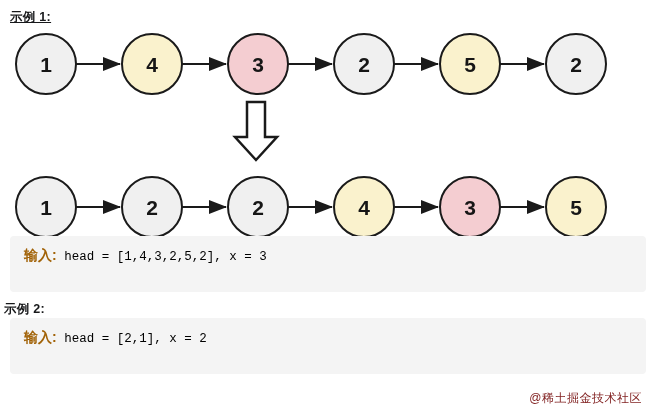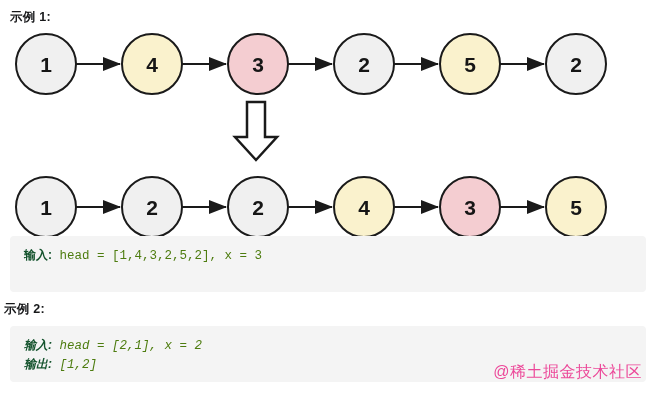--- a/index.html
+++ b/index.html
@@ -21,21 +21,21 @@
     height: 411px;
   }
   .section-heading {
     position: absolute;
     font-size: 12.5px;
     font-weight: bold;
     color: #17181a;
     letter-spacing: 0.3px;
     white-space: nowrap;
   }
-  #heading-ex1 { left: 10px; top: 9px; }
+  #heading-ex1 { left: 10px; top: 9px; text-decoration: underline; }
   #heading-ex2 { left: 4px; top: 301px; }
 
   .diagram {
     position: absolute;
     left: 0;
     top: 0;
     width: 654px;
     height: 240px;
     pointer-events: none;
   }
@@ -54,49 +54,48 @@
     padding: 10px 0 10px 14px;
   }
   #code-ex1 {
     left: 10px;
     top: 236px;
     width: 636px;
     height: 56px;
   }
   #code-ex2 {
     left: 10px;
-    top: 326px;
+    top: 318px;
     width: 636px;
     height: 56px;
-    font-style: italic;
   }
   .code-line {
     font-family: "Liberation Mono", "DejaVu Sans Mono", monospace;
     font-size: 12.5px;
     line-height: 18px;
     white-space: pre;
     color: #2b2b2b;
   }
   .code-label {
     font-family: "Liberation Sans", "DejaVu Sans", sans-serif;
     font-weight: bold;
-    color: #14532d;
-    font-size: 12px;
+    color: #a16207;
+    font-size: 14px;
   }
   .code-value {
     font-family: "Liberation Mono", "DejaVu Sans Mono", monospace;
-    color: #4d7c0f;
+    color: #000000;
     margin-top: 32px;
   }
   .watermark {
     position: absolute;
     right: 12px;
-    bottom: 28px;
-    font-size: 16px;
-    color: #ec4899;
+    bottom: 4px;
+    font-size: 12px;
+    color: #7f1d1d;
     font-family: "Liberation Sans", "DejaVu Sans", sans-serif;
     white-space: nowrap;
     letter-spacing: 0.5px;
   }
 </style>
 </head>
 <body>
 
 <div class="page">
 
@@ -183,18 +182,17 @@
   </svg>
 
   <div class="code-block" id="code-ex1">
     <div class="code-line"><span class="code-label">输入:</span><span class="code-value"> head = [1,4,3,2,5,2], x = 3</span></div>
   </div>
 
   <div class="section-heading" id="heading-ex2">示例 2:</div>
 
   <div class="code-block" id="code-ex2">
     <div class="code-line"><span class="code-label">输入:</span><span class="code-value"> head = [2,1], x = 2</span></div>
-    <div class="code-line"><span class="code-label">输出:</span><span class="code-value"> [1,2]</span></div>
   </div>
 
   <div class="watermark">@稀土掘金技术社区</div>
 
 </div>
 
 </body></html>

